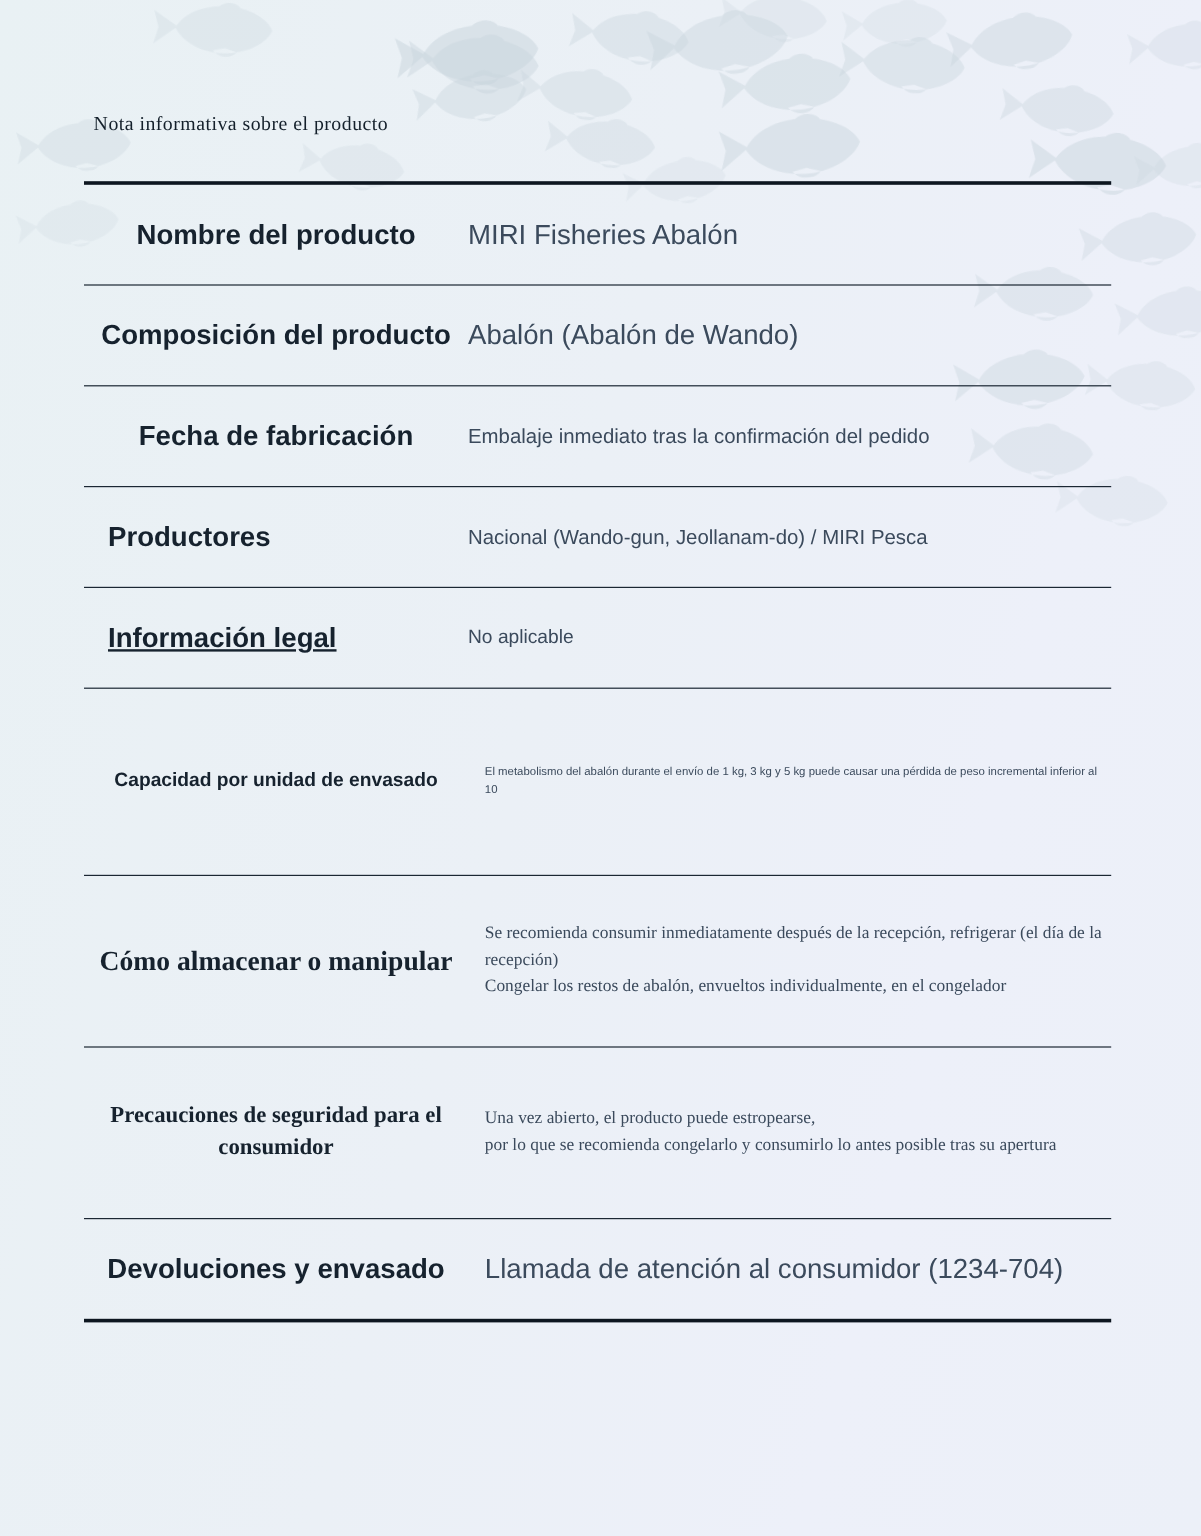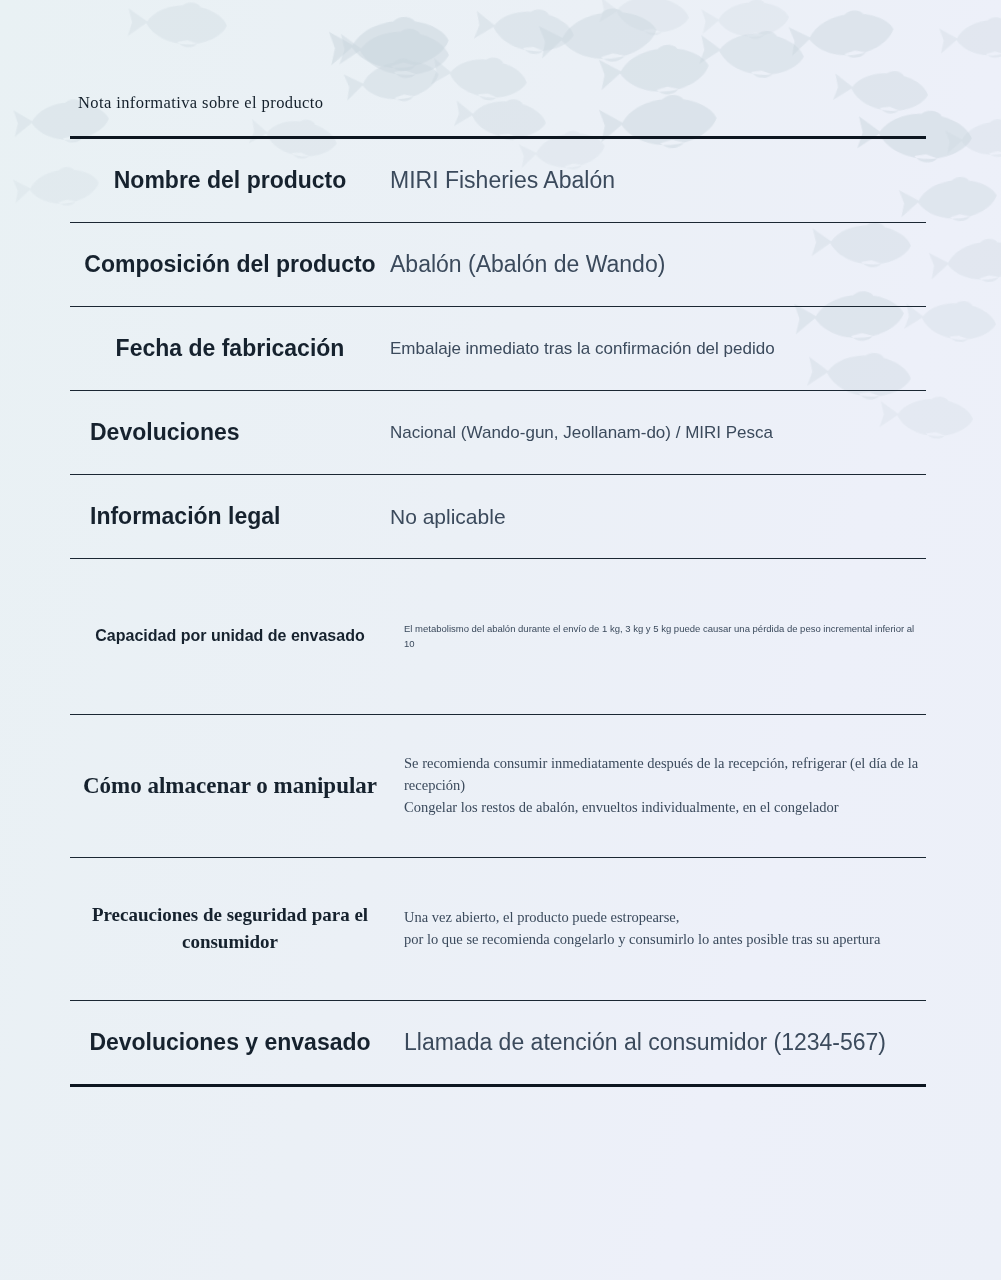--- a/index.html
+++ b/index.html
@@ -51,21 +51,21 @@
     font-family: "Liberation Serif", serif;
     font-size: 16.5px;
     letter-spacing: 0.4px;
     color: #14202b;
     white-space: nowrap;
   }
 
   #spec-table {
     position: absolute;
     left: 70px;
-    top: 136px;
+    top: 151px;
     width: 856px;
     border-collapse: collapse;
     table-layout: fixed;
   }
   #spec-table tr {
     border-bottom: 1px solid #1b2733;
   }
   #spec-table tr:first-child {
     border-top: 3px solid #0d1620;
   }
@@ -92,21 +92,21 @@
   }
   td.td-value .vline { display: block; }
 
   
   .lbl-xl { font-size: 23px; }
   .lbl-lg { font-size: 23px; }
   .lbl-md { font-size: 19px; }
   .lbl-sm { font-size: 16px; }
 
   .val-xl { font-size: 23px; margin-left: 14px; }
-  .val-lg { font-size: 21px; }
+  .val-lg { font-size: 16px; }
   .val-md { font-size: 17px; }
   .val-sm { font-size: 14.5px; }
   .val-xs { font-size: 9.5px; }
 
   .row-tall td { height: 155px; }
   .row-mid  td { height: 142px; font-family: Liberation Serif, serif; }
   .row-base td { height: 83px; }
 </style>
 </head>
 <body>
@@ -225,28 +225,28 @@
 
       <tr class="row-base">
         <td class="th-label lbl-xl">Fecha de fabricación</td>
         <td class="td-value val-md">
           <span class="vline">Embalaje inmediato tras la confirmación del pedido</span>
         </td>
       </tr>
 
 
       <tr class="row-base">
-        <td class="th-label lbl-xl" style="text-align:left; padding-left:20px;">Devoluciones</td>
+        <td class="th-label lbl-xl" style="text-align:left; padding-left:20px;">Productores</td>
         <td class="td-value val-md">
           <span class="vline">Nacional (Wando-gun, Jeollanam-do) / MIRI Pesca</span>
         </td>
       </tr>
 
       <tr class="row-base">
-        <td class="th-label lbl-xl" style="text-align:left; padding-left:20px;">Información legal</td>
+        <td class="th-label lbl-xl" style="text-align:left; padding-left:20px;text-decoration:underline;">Información legal</td>
         <td class="td-value val-lg">
           <span class="vline">No aplicable</span>
         </td>
       </tr>
 
       <tr class="row-tall">
         <td class="th-label lbl-sm">Capacidad por unidad de envasado</td>
         <td class="td-value val-xs" style="vertical-align:middle; padding-left:14px;">
           <span class="vline">El metabolismo del abalón durante el envío de 1 kg, 3 kg y 5 kg puede causar una pérdida de peso incremental inferior al 10</span>
         </td>
@@ -264,19 +264,19 @@
         <td class="th-label lbl-md">Precauciones de seguridad para el consumidor</td>
         <td class="td-value val-sm" style="padding-left:14px;">
           <span class="vline">Una vez abierto, el producto puede estropearse,</span>
           <span class="vline">por lo que se recomienda congelarlo y consumirlo lo antes posible tras su apertura</span>
         </td>
       </tr>
 
       <tr class="row-base">
         <td class="th-label lbl-xl">Devoluciones y envasado</td>
         <td class="td-value val-xl" style="padding-left:14px;">
-          <span class="vline">Llamada de atención al consumidor (1234-567)</span>
+          <span class="vline">Llamada de atención al consumidor (1234-704)</span>
         </td>
       </tr>
 
     </tbody>
   </table>
 </div>
 
 </body></html>

